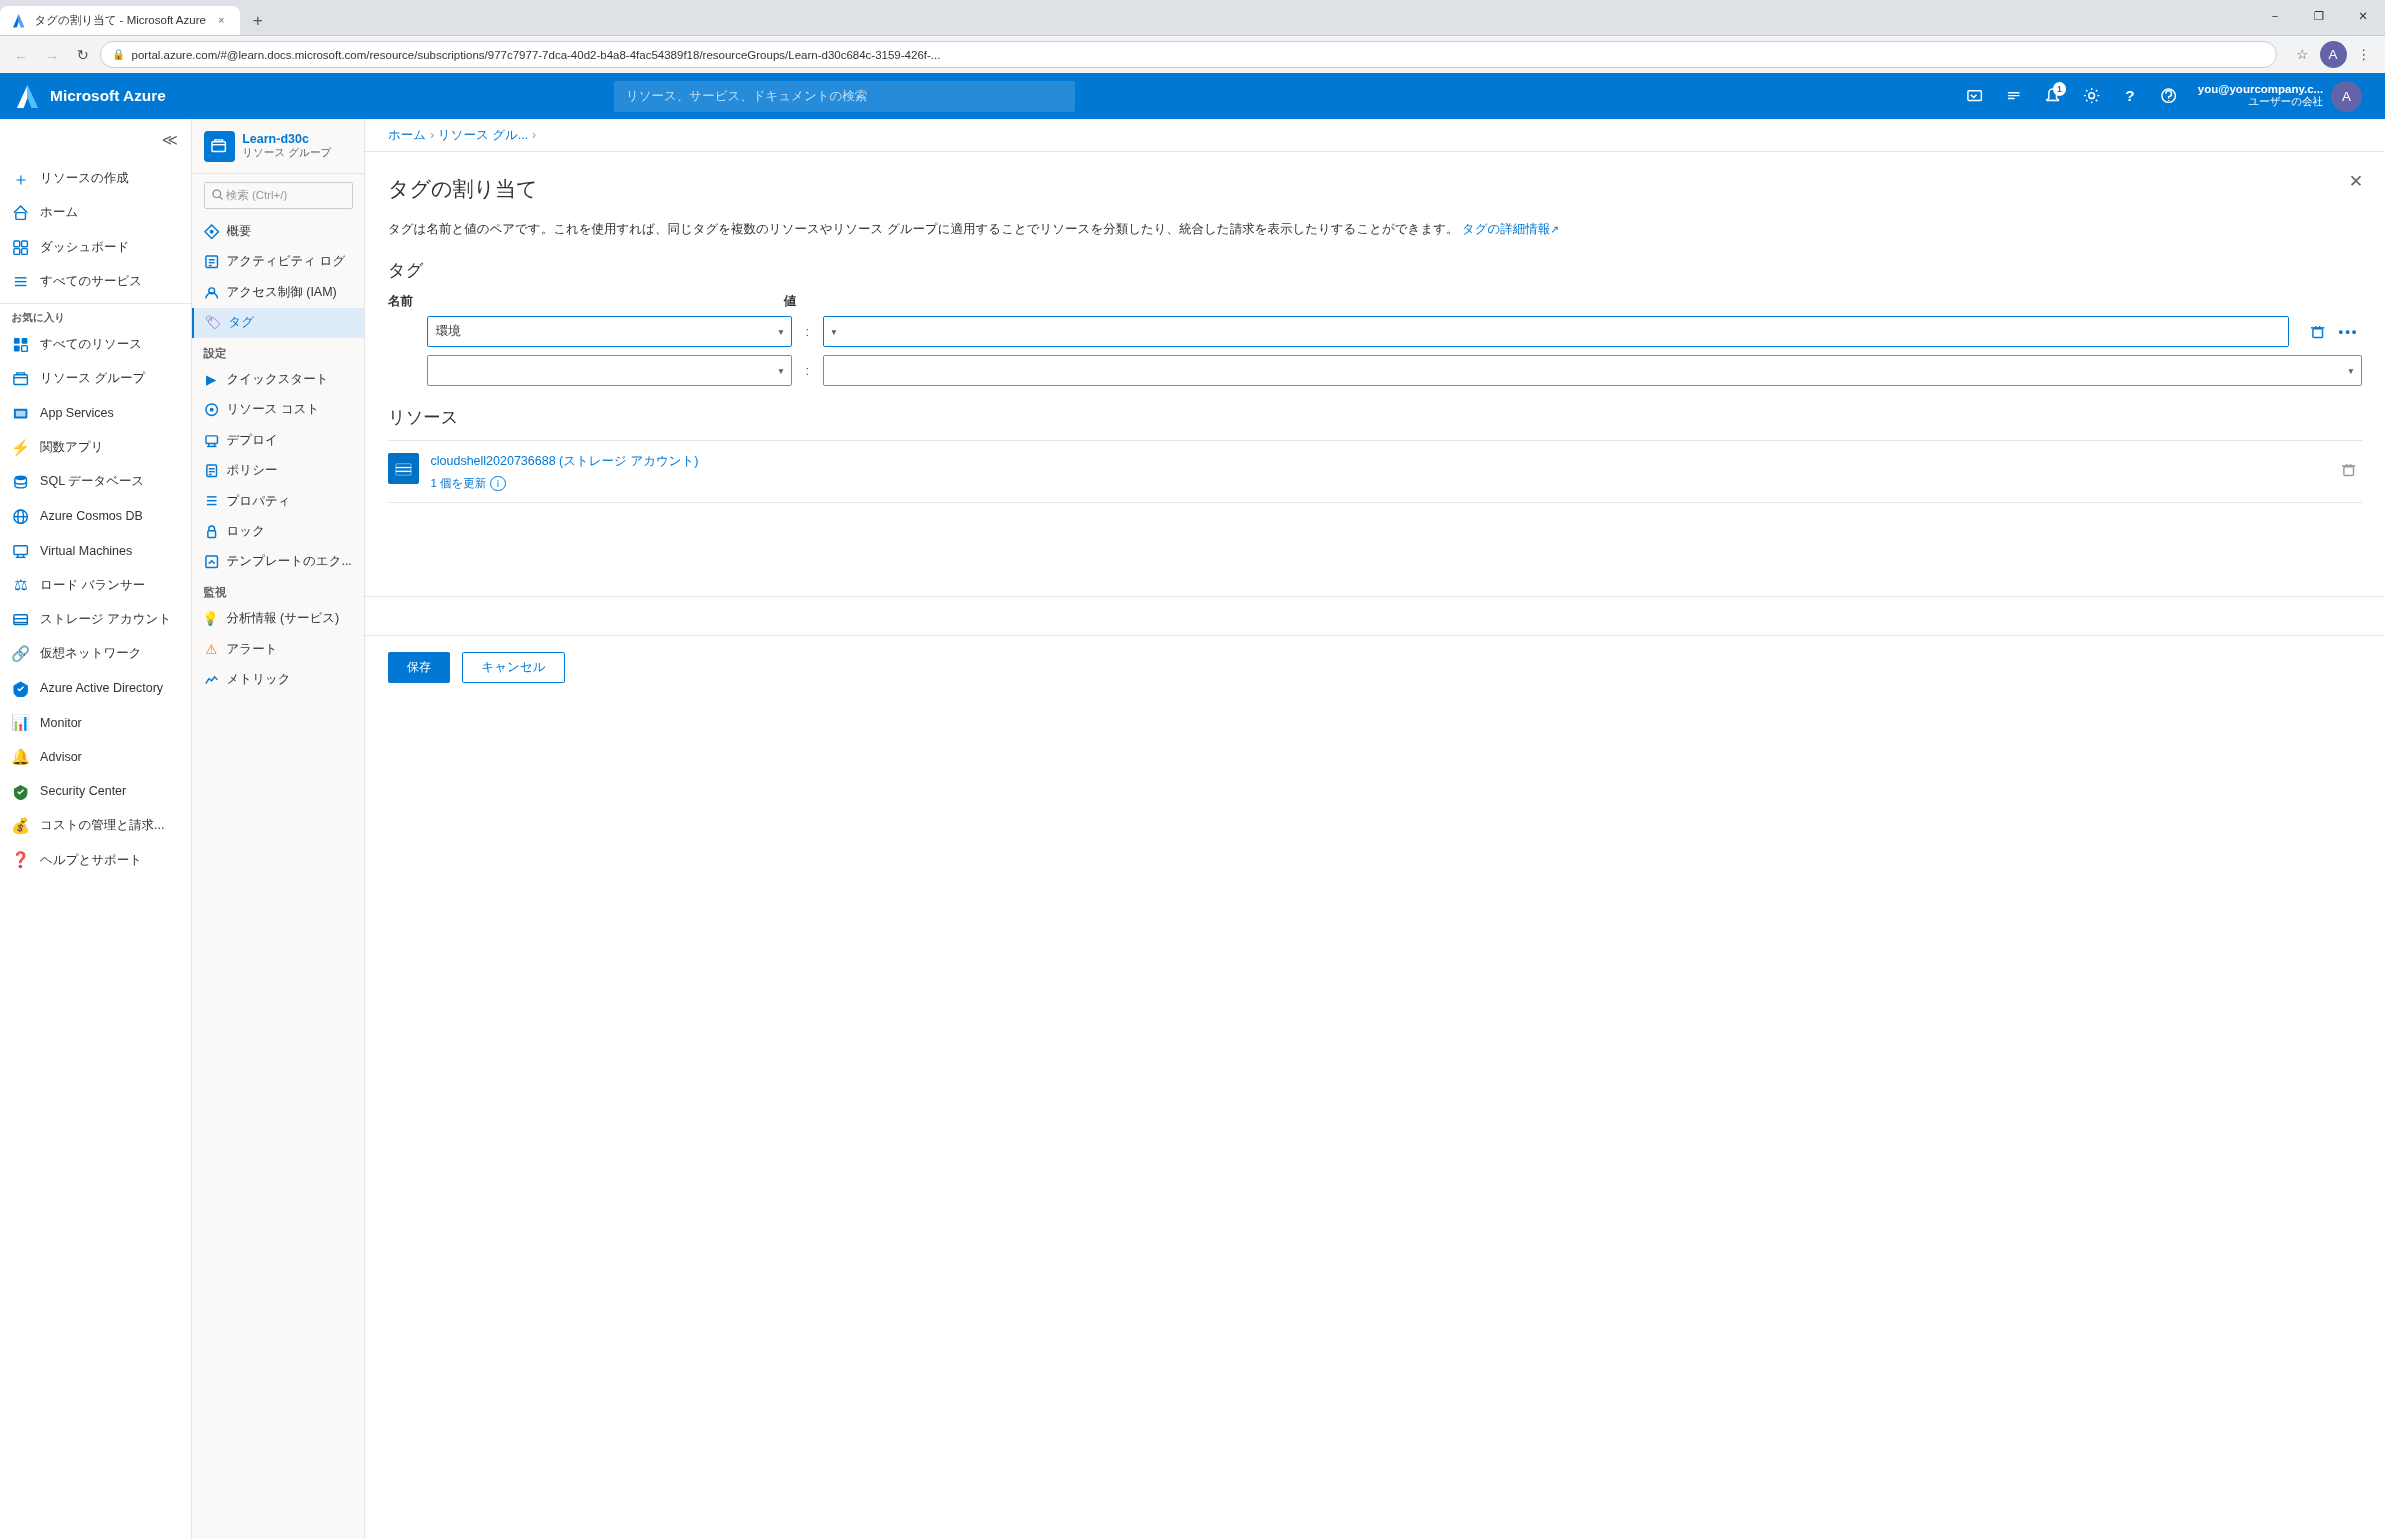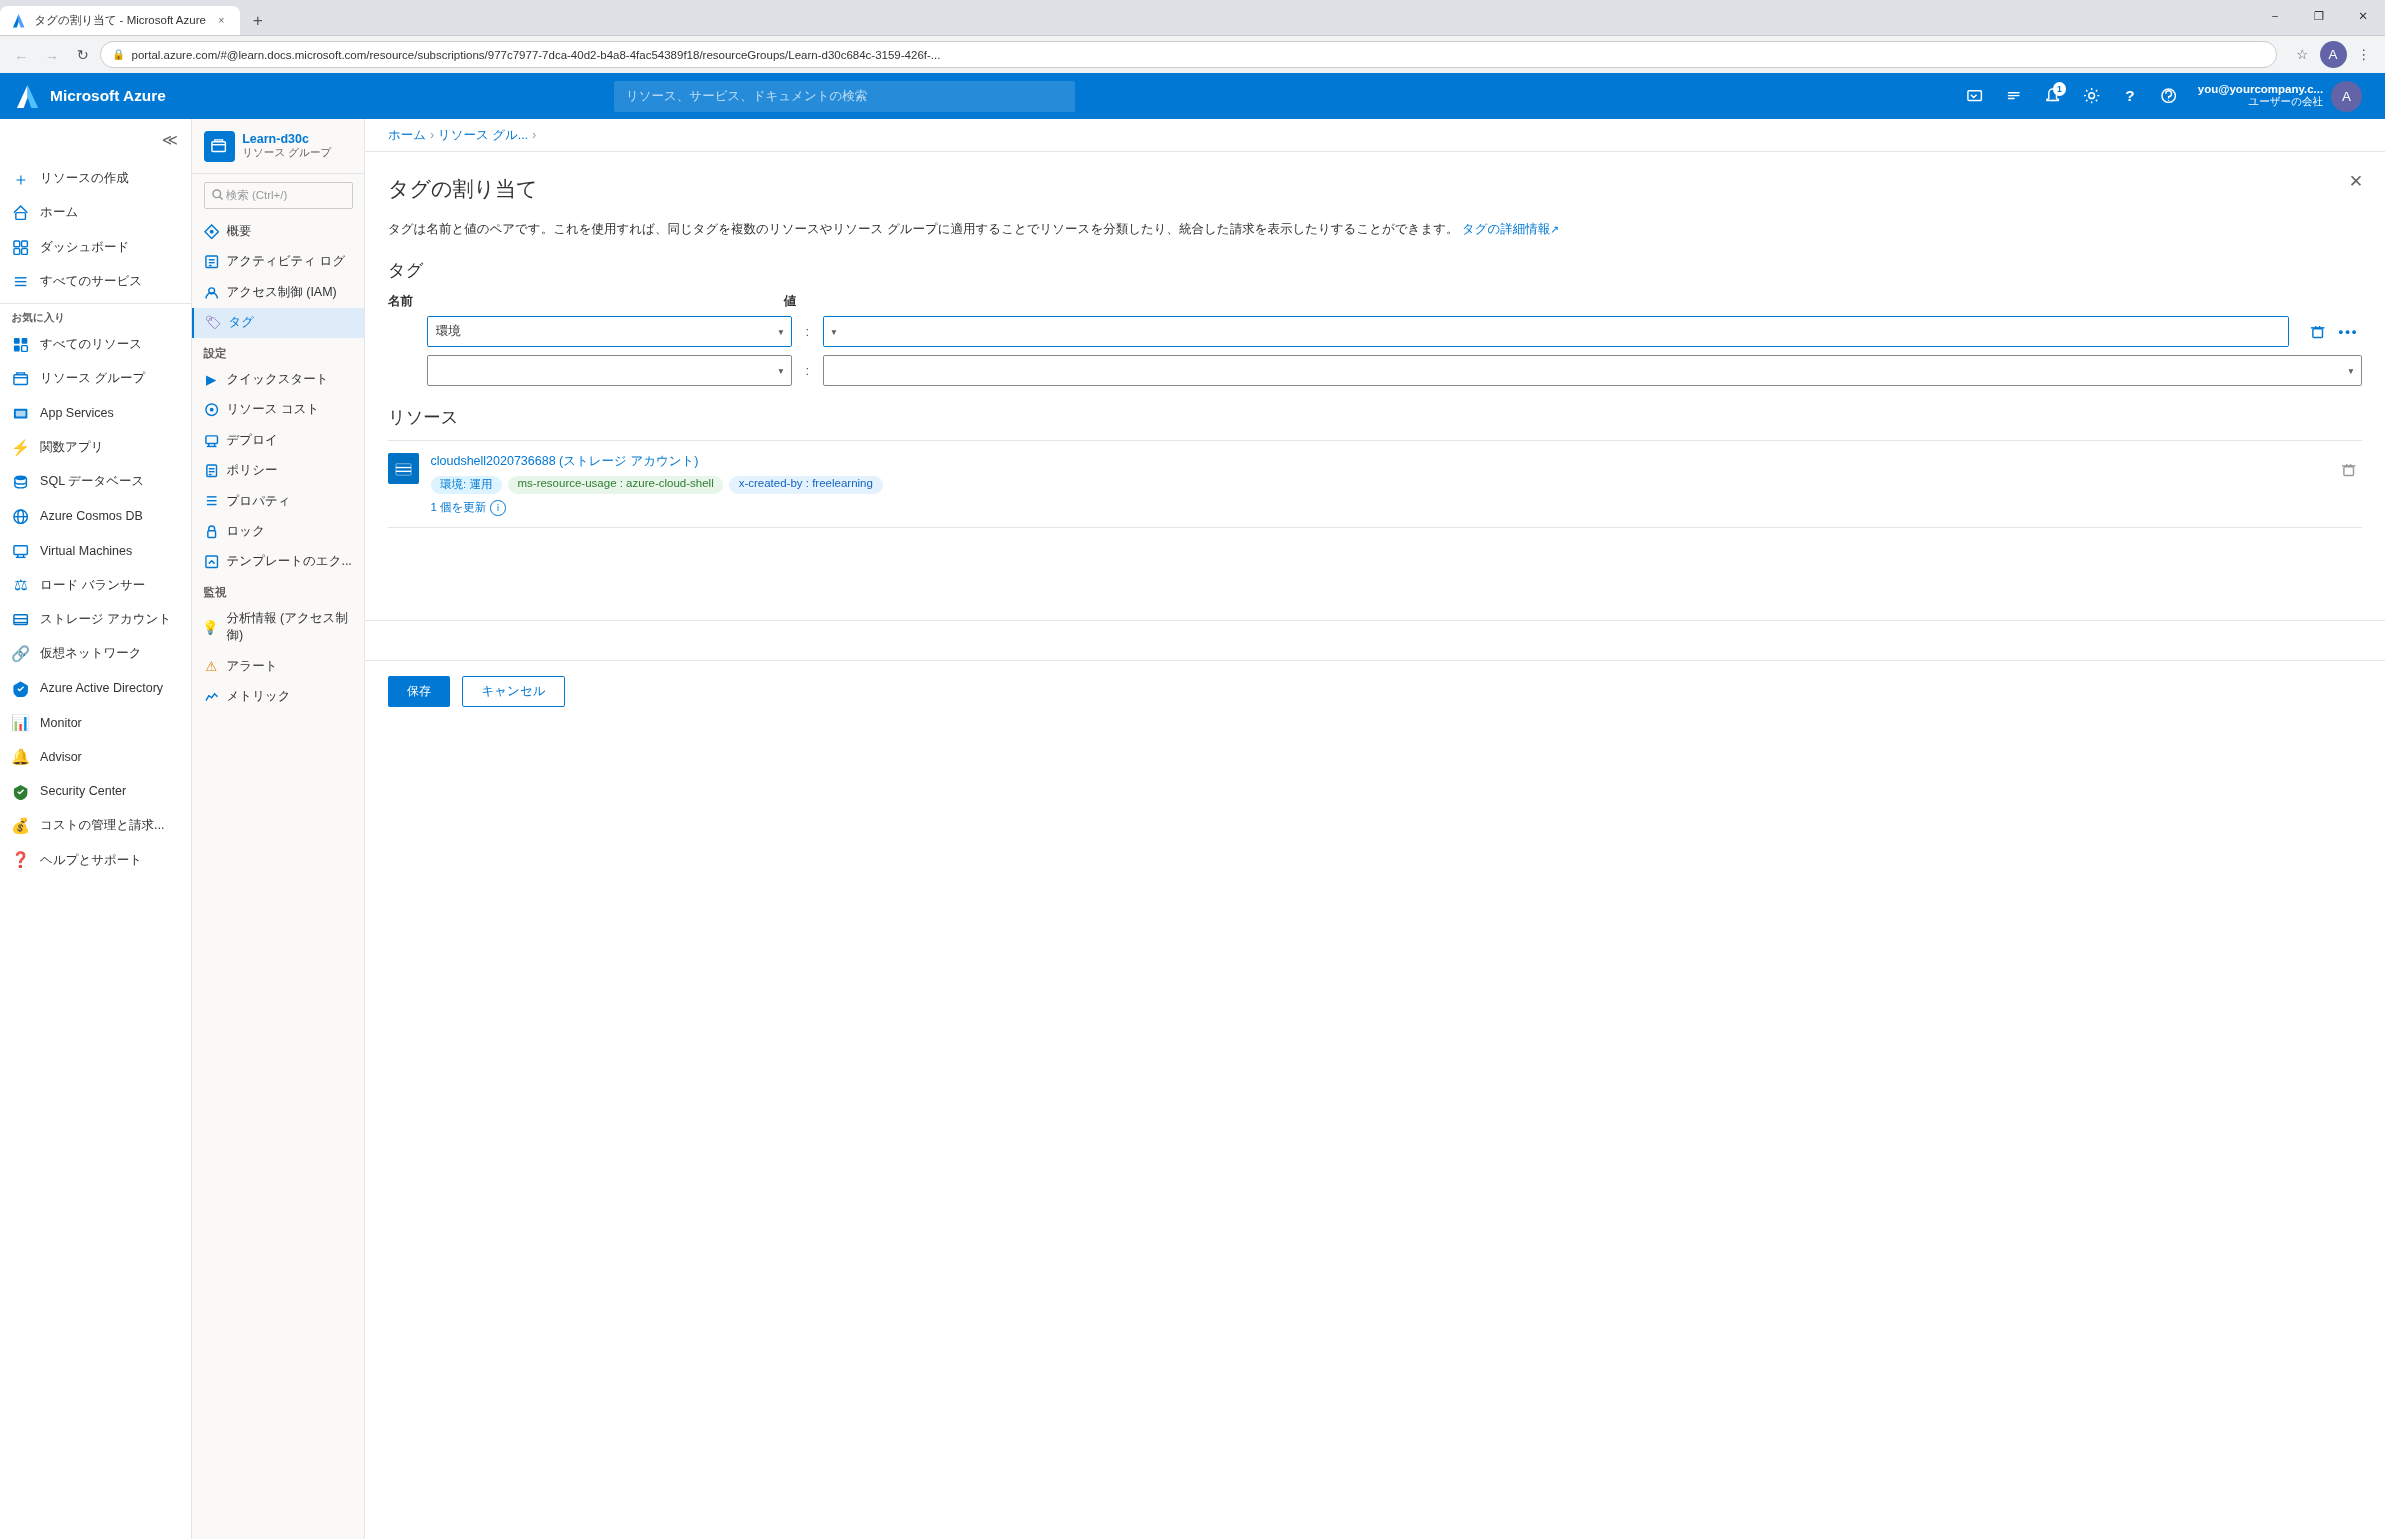--- a/index.html
+++ b/index.html
@@ -508,21 +508,21 @@
                 <polyline points="5,10 8,7 11,10" stroke="#0078d4" stroke-width="1.5"></polyline>
               </svg>
           </div>
           <span>テンプレートのエク...</span>
         </div>
 
         <div class="resource-nav-section">監視</div>
 
         <div class="resource-nav-item">
           <div class="resource-nav-icon" style="color:#f7b900;">💡</div>
-          <span>分析情報 (アクセス制御)</span>
+          <span>分析情報 (サービス)</span>
         </div>
         <div class="resource-nav-item">
           <div class="resource-nav-icon" style="color:#e07c00;">⚠</div>
           <span>アラート</span>
         </div>
         <div class="resource-nav-item">
           <div class="resource-nav-icon">
             <svg width="15.4" height="15.4" viewBox="0 0 16 16" fill="none">
                 <polyline points="2,12 5,7 8,9 11,5 14,8" stroke="#0078d4" stroke-width="1.5" fill="none"></polyline>
               </svg>
@@ -595,25 +595,20 @@
             <div class="resource-item">
               <div class="resource-item-icon storage-icon">
                 <svg width="19" height="19" viewBox="0 0 20 20" fill="none">
                     <rect x="2" y="5" width="16" height="12" rx="1" fill="#0072c6" stroke="#fff" stroke-width="0.5"></rect>
                     <line x1="2" y1="9" x2="18" y2="9" stroke="#fff" stroke-width="1.5"></line>
                     <line x1="2" y1="13" x2="18" y2="13" stroke="#fff" stroke-width="1.5"></line>
                   </svg>
               </div>
               <div class="resource-item-content">
                 <div class="resource-item-name">cloudshell2020736688 (ストレージ アカウント)</div>
-                <div class="resource-item-tags">
-                  <span class="tag-badge environment">環境: 運用</span>
-                  <span class="tag-badge ms-resource">ms-resource-usage : azure-cloud-shell</span>
-                  <span class="tag-badge x-created">x-created-by : freelearning</span>
-                </div>
                 <div class="resource-item-update">
                   <span>1 個を更新</span>
                   <span class="info-icon">ℹ</span>
                 </div>
               </div>
               <div class="resource-item-delete">
                 <svg width="15.4" height="15.4" viewBox="0 0 16 16" fill="none">
                     <rect x="3" y="5" width="10" height="9" rx="1" stroke="#999" stroke-width="1.5"></rect>
                     <line x1="1" y1="4" x2="15" y2="4" stroke="#999" stroke-width="1.5"></line>
                     <line x1="6" y1="4" x2="6" y2="2" stroke="#999" stroke-width="1.5"></line>

